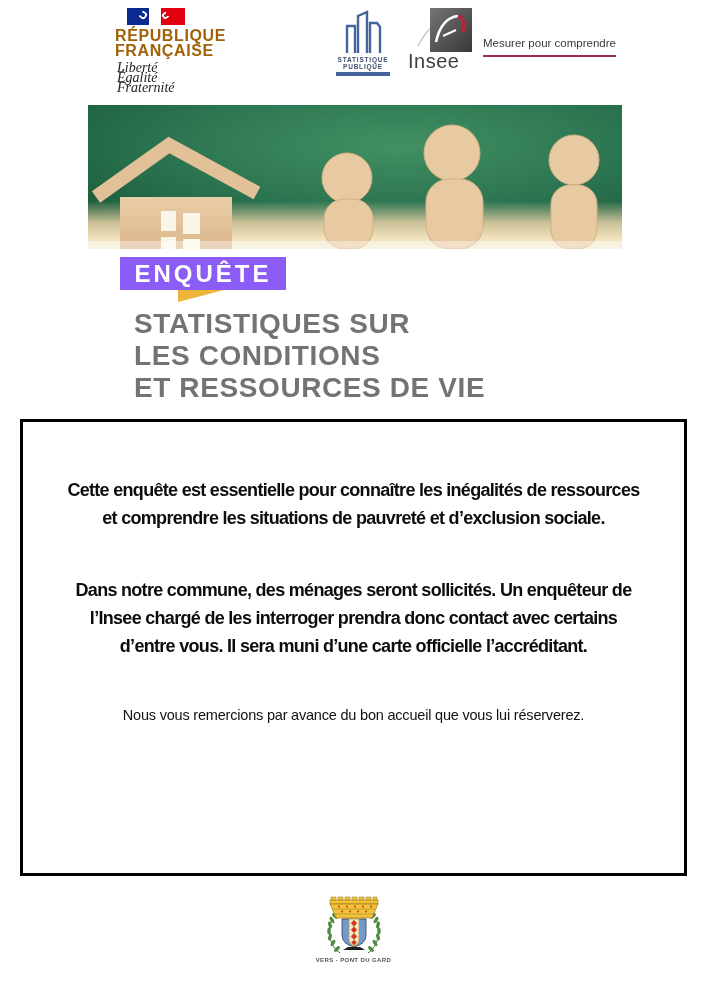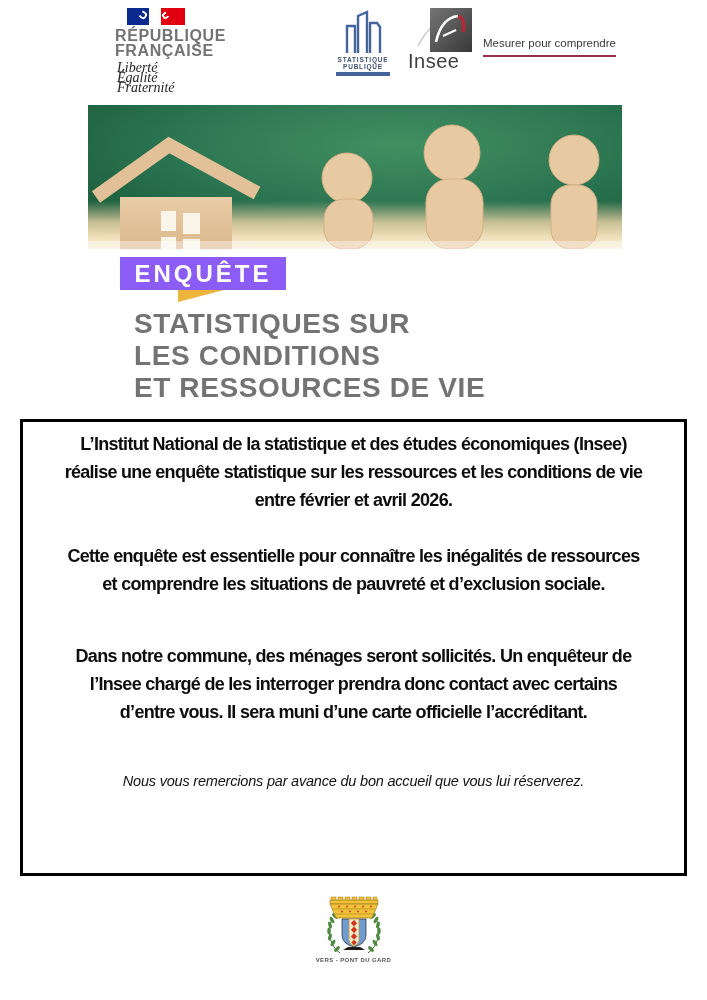--- a/index.html
+++ b/index.html
@@ -14,21 +14,21 @@
   .flag .fb { position:relative; width:22px; background:#0a2a8f; }
   .flag .fb i { position:absolute; right:2px; top:3px; width:8px; height:8px;
                 border:2px solid #fff; border-radius:50%; border-left-color:transparent;
                 transform:rotate(35deg); }
   .flag .fw { width:12px; background:#fff; }
   .flag .fr { position:relative; width:24px; background:#e1000f; }
   .flag .fr i { position:absolute; left:1px; top:4px; width:7px; height:7px;
                 border:2px solid #fff; border-radius:50%; border-right-color:transparent;
                 transform:rotate(-35deg); }
   .rf-name { margin-top:3px; font-weight:bold; font-size:16px; line-height:15px;
-             letter-spacing:0.6px; color:#737373; }
+             letter-spacing:0.6px; color:#a16207; }
   .rf-name span { display:block; }
   .motto { margin-top:5px; margin-left:2px; font-family:"Liberation Serif", serif;
            font-style:italic; font-size:14px; line-height:10px; color:#222; }
   .motto span { display:block; }
 
   .sp-logo { position:absolute; left:336px; top:10px; width:54px; text-align:center; }
   .sp-logo svg { display:block; margin:0 auto; }
   .sp-text { margin-top:2px; font-size:6.5px; font-weight:bold; letter-spacing:0.8px;
              line-height:7px; color:#3d4f6e; }
   .sp-text span { display:block; }
@@ -54,23 +54,23 @@
   
   .title { margin:18px 0 0 134px; color:#737373; font-size:28px; line-height:32px;
            font-weight:bold; letter-spacing:0.6px; }
   .title span { display:block; }
 
   
   .info-box { margin:15px 20px 0; height:457px; border:3px solid #000;
               padding:8px 10px 0; text-align:center; overflow:hidden; }
   .para { font-size:18px; font-weight:bold; line-height:28px; letter-spacing:-0.7px;
           color:#0d0d0d; white-space:pre-line; }
-  .p2 { margin-top:28px; }
+  .p2 { margin-top:46px; }
   .p3 { margin-top:44px; }
-  .note { margin-top:44px; font-size:14.5px; font-style:italic; font-weight:normal;
+  .note { margin-top:44px; font-size:14.5px; font-weight:normal;
           line-height:22px; letter-spacing:-0.2px; color:#111; }
 
   
   .footer { margin-top:20px; text-align:center; }
   .footer svg { display:block; margin:0 auto; }
   .commune { margin-top:1px; font-size:6px; font-weight:bold; letter-spacing:0.4px;
              color:#555; }
 </style>
 </head>
 <body>
@@ -181,23 +181,20 @@
     <span>ENQUÊTE</span>
   </div>
 
   <h1 class="title">
     <span>STATISTIQUES SUR</span>
     <span>LES CONDITIONS</span>
     <span>ET RESSOURCES DE VIE</span>
   </h1>
 
   <section class="info-box">
-    <p class="para p1">L’Institut National de la statistique et des études économiques (Insee)
-réalise une enquête statistique sur les ressources et les conditions de vie
-entre février et avril 2026.</p>
     <p class="para p2">Cette enquête est essentielle pour connaître les inégalités de ressources
 et comprendre les situations de pauvreté et d’exclusion sociale.</p>
     <p class="para p3">Dans notre commune, des ménages seront sollicités. Un enquêteur de
 l’Insee chargé de les interroger prendra donc contact avec certains
 d’entre vous. Il sera muni d’une carte officielle l’accréditant.</p>
     <p class="note">Nous vous remercions par avance du bon accueil que vous lui réserverez.</p>
   </section>
 
   <footer class="footer">
     <svg width="78" height="60" viewBox="0 0 76 60">

